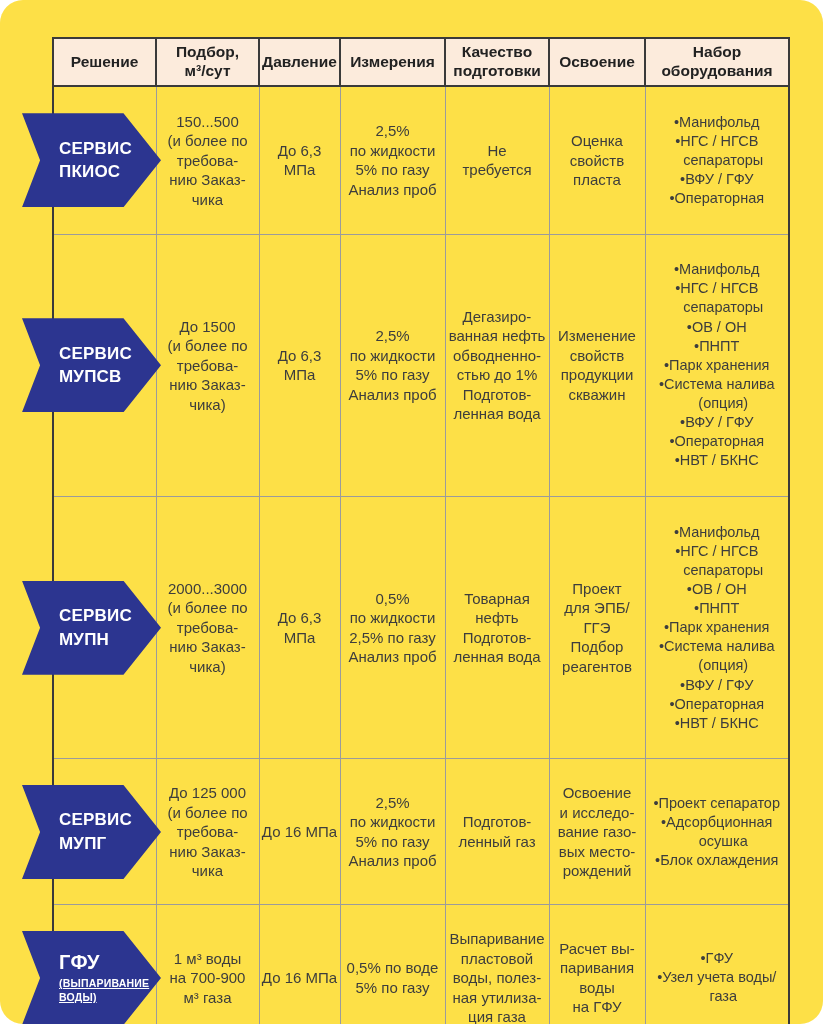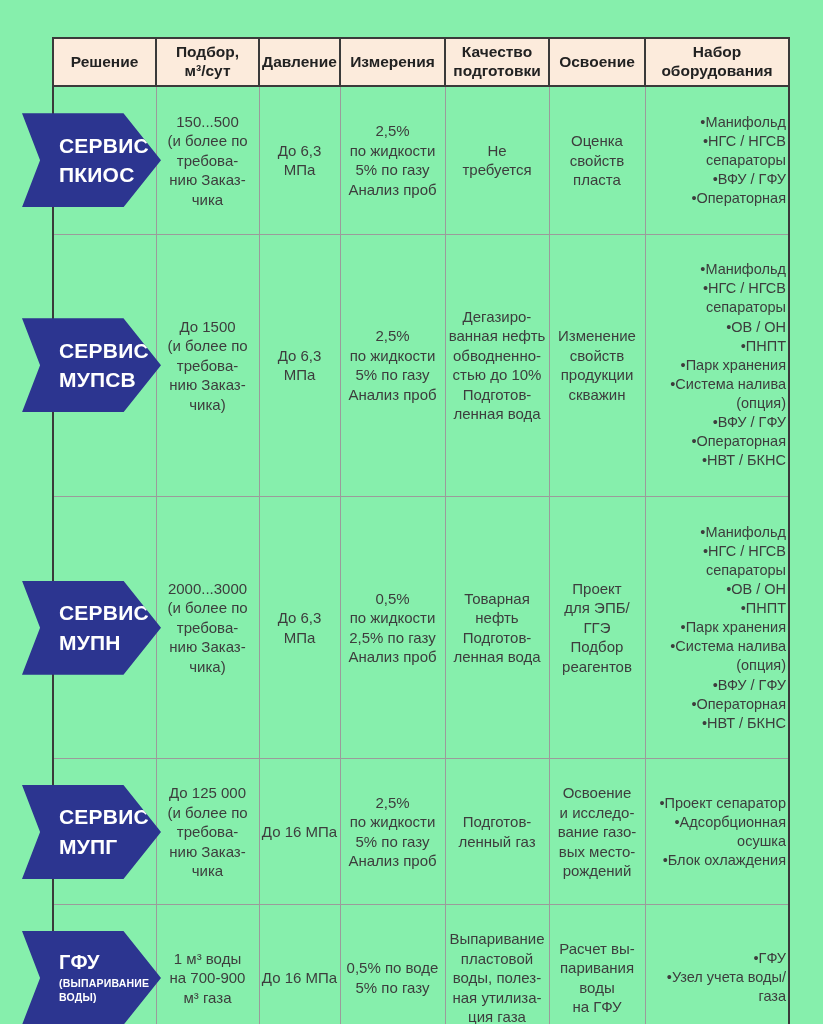--- a/index.html
+++ b/index.html
@@ -1,23 +1,24 @@
 <!DOCTYPE html>
 <html lang="ru"><head>
 <meta charset="utf-8">
 <style>
   html, body { margin: 0; padding: 0; background: #ffffff; }
   .page {
     position: relative;
     width: 823px;
     height: 1024px;
-    background: #86efac;
+    background: #fde047;
     overflow: hidden;
     font-family: "Liberation Sans", "DejaVu Sans", sans-serif;
     color: #3d3d3d;
+    border-radius: 23px;
   }
   table.matrix {
     position: absolute;
     left: 52px;
     top: 37px;
     width: 736px;
     border-collapse: collapse;
     table-layout: fixed;
     border: 2px solid #3a3a3a;
   }
@@ -58,50 +59,50 @@
     background: #2c3590;
     clip-path: polygon(0 0, 73% 0, 100% 50%, 73% 100%, 0 100%, 13% 50%);
     display: flex;
     flex-direction: column;
     justify-content: center;
     padding: 10px 16px 10px 37px;
     color: #ffffff;
     text-align: left;
   }
   .arrow-title {
-    font-size: 21px;
+    font-size: 17px;
     font-weight: bold;
     line-height: 1.4;
     white-space: pre-line;
     letter-spacing: 0.2px;
   }
   .arrow-title.big { font-size: 20px; line-height: 1.15; }
   .arrow-subtitle {
     font-size: 10.5px;
     font-weight: bold;
     line-height: 1.35;
     white-space: pre-line;
     margin-top: 2px;
     letter-spacing: 0.2px;
+    text-decoration: underline;
   }
   .arrow-subtitle:empty { display: none; }
 
   td.equipment-cell { text-align: left; padding: 8px 4px 8px 10px; }
   ul.equipment-list {
     margin: 0;
     padding: 0;
     list-style: none;
     font-size: 14.5px;
     line-height: 1.32;
   }
   ul.equipment-list li {
     padding-left: 13px;
     text-indent: -13px;
     white-space: normal;
-    text-align: right;
   }
   ul.equipment-list li::before { content: "\2022 "; }
 </style>
 </head>
 <body>
 
 <div class="page">
   <table class="matrix">
     <colgroup>
       <col style="width:103px">
@@ -172,21 +173,21 @@
 чика)</td>
         <td>До 6,3
 МПа</td>
         <td>2,5%
 по жидкости
 5% по газу
 Анализ проб</td>
         <td>Дегазиро-
 ванная нефть
 обводненно-
-стью до 10%
+стью до 1%
 Подготов-
 ленная вода</td>
         <td>Изменение
 свойств
 продукции
 скважин</td>
         <td class="equipment-cell">
           <ul class="equipment-list"><li>Манифольд</li><li>НГС / НГСВ сепараторы</li><li>ОВ / ОН</li><li>ПНПТ</li><li>Парк хранения</li><li>Система налива (опция)</li><li>ВФУ / ГФУ</li><li>Операторная</li><li>НВТ / БКНС</li></ul>
         </td>
       </tr>

